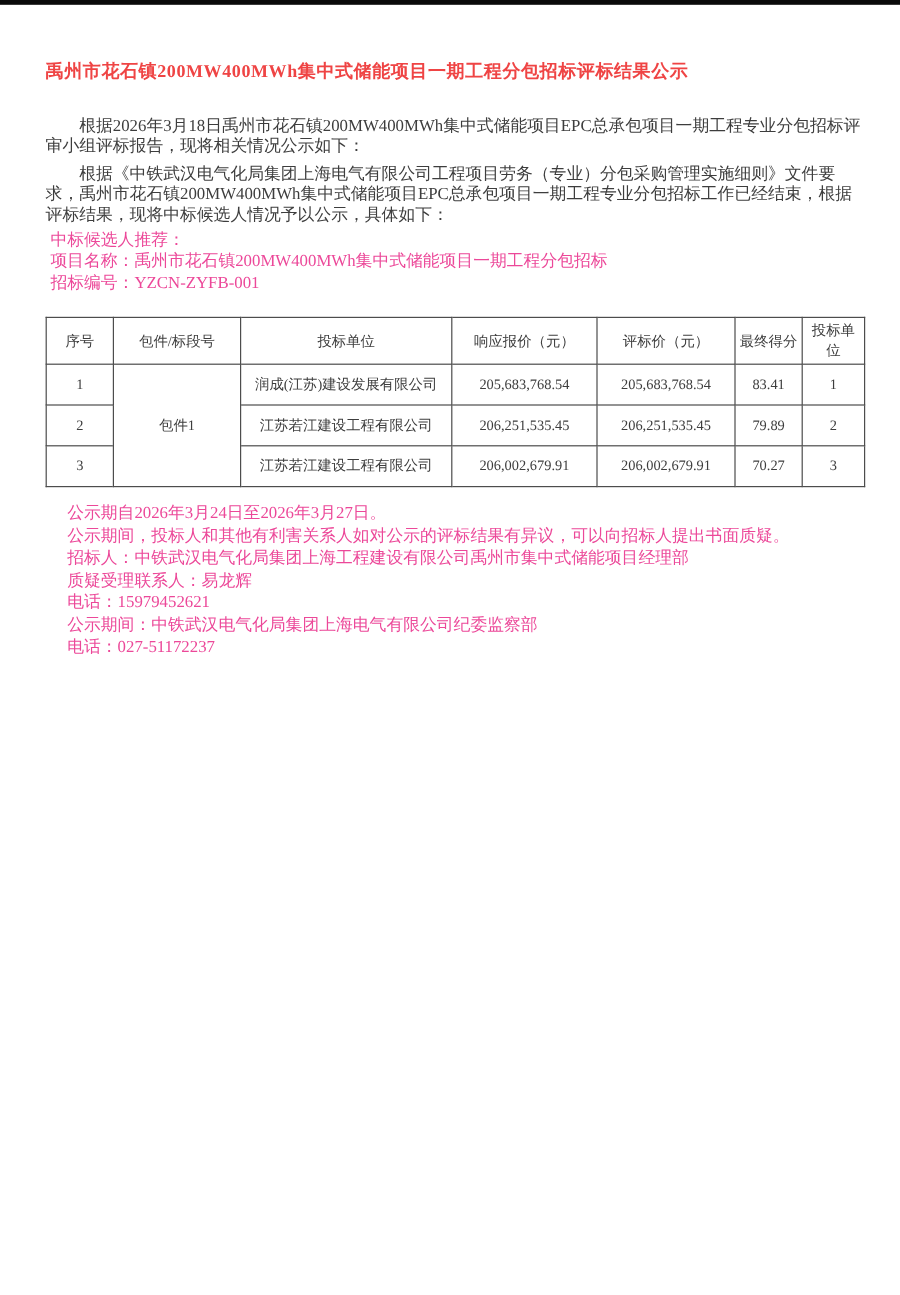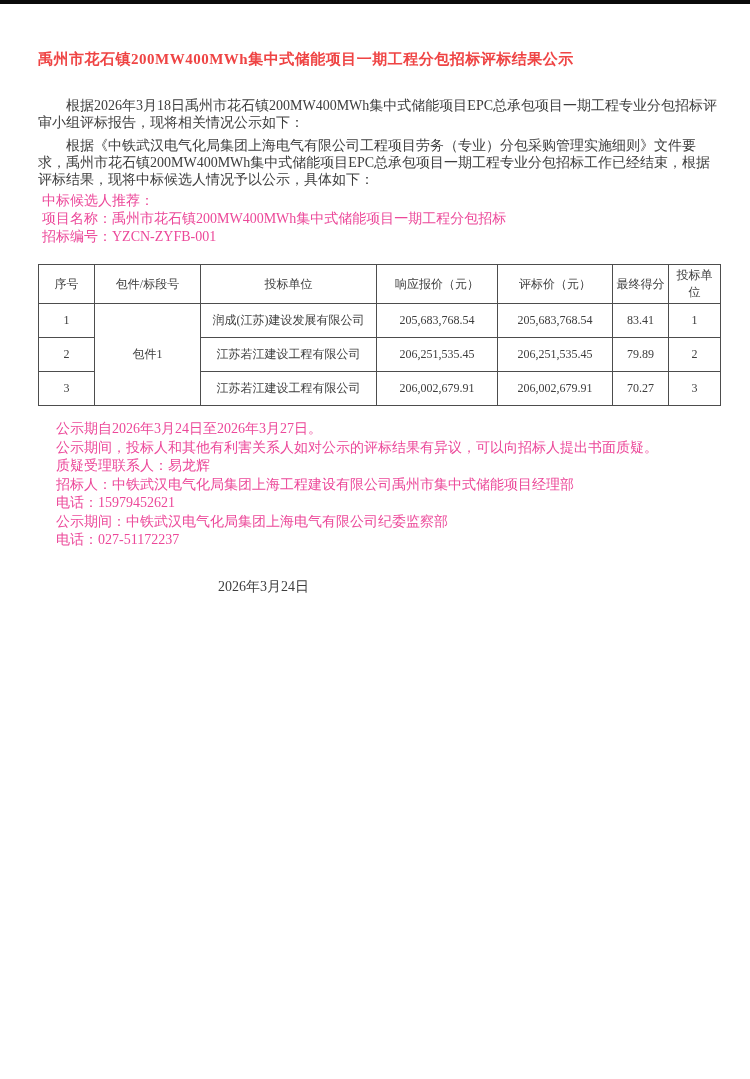--- a/index.html
+++ b/index.html
@@ -143,22 +143,21 @@
         <td>206,002,679.91</td>
         <td>70.27</td>
         <td>3</td>
       </tr>
     </tbody>
   </table>
 
   <div class="closing">
     <div class="line">公示期自2026年3月24日至2026年3月27日。</div>
     <div class="line">公示期间，投标人和其他有利害关系人如对公示的评标结果有异议，可以向招标人提出书面质疑。</div>
+    <div class="line">招标人：中铁武汉电气化局集团上海工程建设有限公司禹州市集中式储能项目经理部</div>
     <div class="line">质疑受理联系人：易龙辉</div>
-    <div class="line">招标人：中铁武汉电气化局集团上海工程建设有限公司禹州市集中式储能项目经理部</div>
     <div class="line">电话：15979452621</div>
     <div class="line">公示期间：中铁武汉电气化局集团上海电气有限公司纪委监察部</div>
     <div class="line">电话：027-51172237</div>
   </div>
 
-  <div class="publish-date">2026年3月24日</div>
 
 </div>
 
 </body></html>

